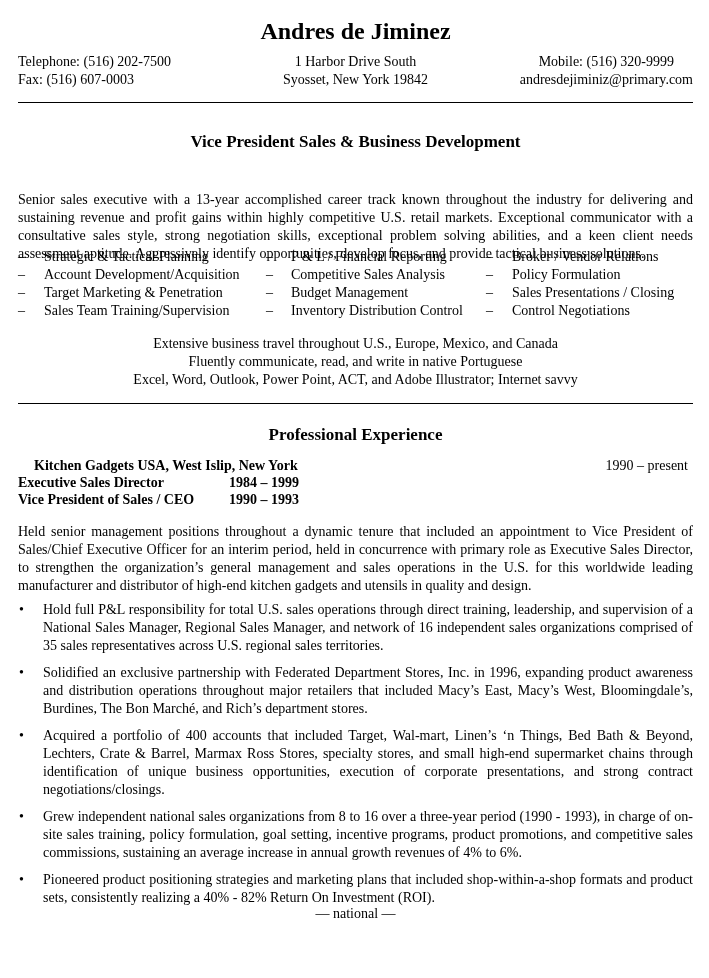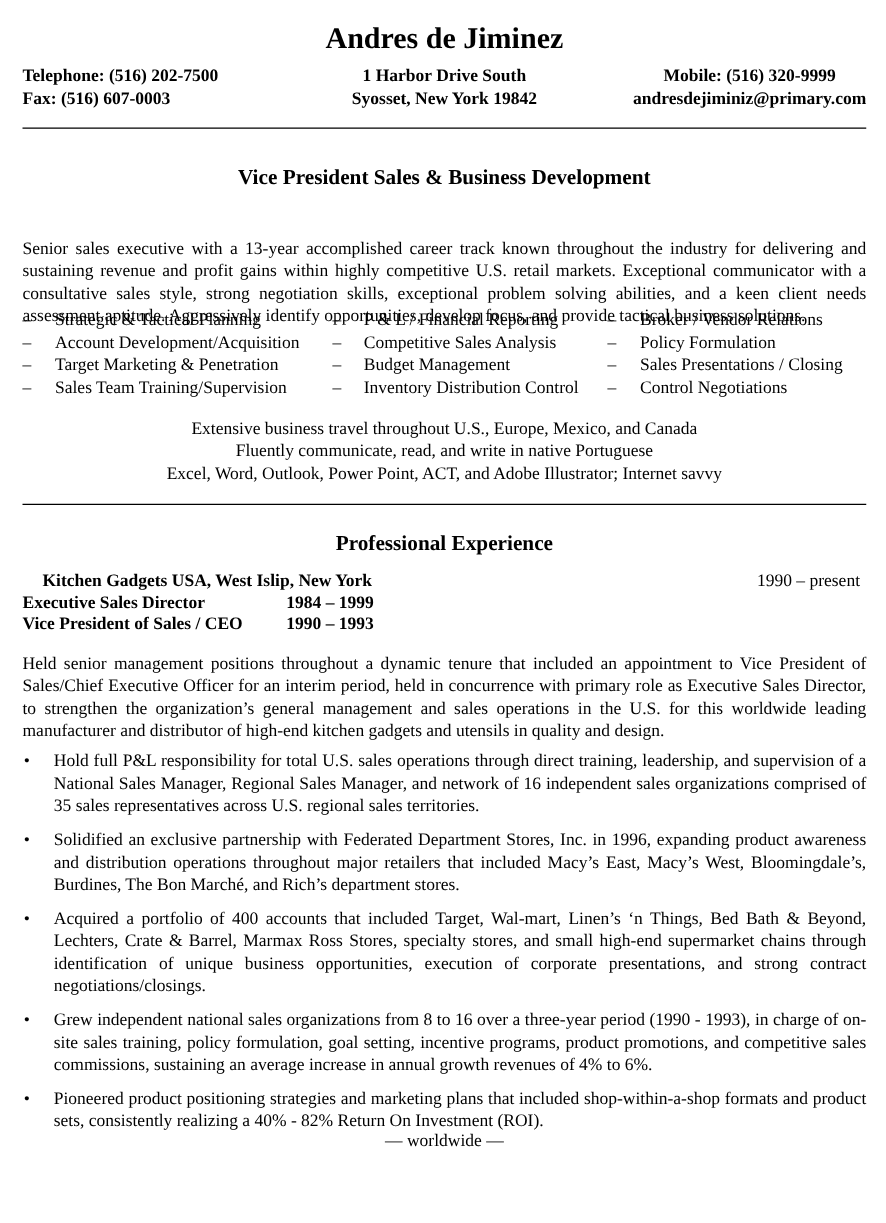--- a/index.html
+++ b/index.html
@@ -8,21 +8,21 @@
     font-family: "Liberation Serif", "DejaVu Serif", serif;
     color: #000; font-size: 14px; line-height: 18px;
   }
   .page { position: absolute; left: 18px; top: 0; width: 675px; }
 
   .name {
     position: absolute; left: 0; top: 15px; width: 675px; text-align: center;
     font-weight: bold; font-size: 24px; line-height: 32px;
   }
   .contact { position: absolute; top: 53px; width: 675px; }
-  .contact .col { position: absolute; top: 0; line-height: 18px; font-size: 14px; font-weight: bold; }
+  .contact .col { position: absolute; top: 0; line-height: 18px; font-size: 14px; }
   .contact .left { left: 0; text-align: left; }
   .contact .center { left: 0; width: 675px; text-align: center; }
   .contact .right { right: 0; text-align: center; }
 
   .rule { position: absolute; left: 0; width: 675px; height: 0; border-top: 1.5px solid #000; }
 
   .section-title {
     position: absolute; left: 0; width: 675px; text-align: center;
     font-weight: bold; font-size: 17px; line-height: 22px;
   }
@@ -180,15 +180,15 @@
     <li>
         <span class="dot">•</span>
         <div class="justify">Grew independent national sales organizations from 8 to 16 over a three-year period (1990 - 1993), in charge of on-site sales training, policy formulation, goal setting, incentive programs, product promotions, and competitive sales commissions, sustaining an average increase in annual growth revenues of 4% to 6%.</div>
       </li>
     <li>
         <span class="dot">•</span>
         <div class="justify">Pioneered product positioning strategies and marketing plans that included shop-within-a-shop formats and product sets, consistently realizing a 40% - 82% Return On Investment (ROI).</div>
       </li>
   </ul>
 
-  <div class="continued">— worldwide —</div>
+  <div class="continued">— national —</div>
 
 </div>
 
 </body></html>

